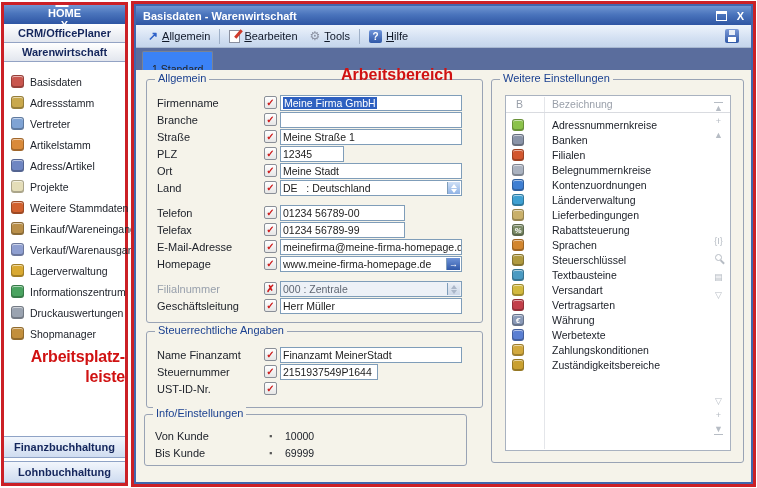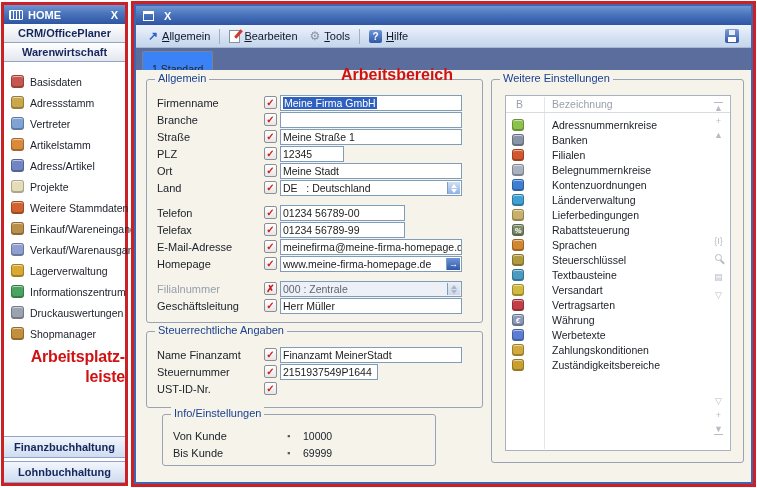--- a/index.html
+++ b/index.html
@@ -7,21 +7,21 @@
   .stage{position:relative;width:757px;height:488px;background:#fff;overflow:hidden;
          font-family:"Liberation Sans",sans-serif;font-size:11px;color:#1b1b1b;}
 
   
   .sb-frame{position:absolute;left:1px;top:2px;width:127px;height:484px;border:3px solid #cb2026;background:#fff;}
   .win-frame{position:absolute;left:131px;top:1px;width:625px;height:486px;border:3px solid #cb2026;background:#fff;}
 
   
   .sidebar{position:relative;width:100%;height:100%;background:#fff;}
   .sb-header{position:absolute;left:0;top:0;right:0;height:19px;
-    background:linear-gradient(180deg,#7096d2,#4a74bc 45%,#2e55a3);display:flex;align-items:center;padding:0 5px;}
+    background:linear-gradient(180deg,#7096d2,#4a74bc 45%,#2e55a3);display:flex;align-items:center;padding:0 5px;flex-direction:column;}
   .kb-icon{width:14px;height:10px;border:1px solid #fff;border-radius:1px;margin-right:5px;
     background:repeating-linear-gradient(90deg,#fff 0 1px,transparent 1px 3px);}
   .sb-title{color:#fff;font-weight:bold;font-size:11px;flex:1;}
   .sb-close{color:#fff;font-weight:bold;font-size:11px;cursor:default;padding:0 2px;}
   .sb-section{position:absolute;left:0;right:0;height:19px;line-height:18px;text-align:center;
     font-weight:bold;font-size:11px;color:#14265c;background:linear-gradient(#ffffff,#e2e6ee);
     border-bottom:1px solid #93a3c4;}
   .sb-sec-0{top:19px;} .sb-sec-1{top:38px;}
   .sb-item{position:absolute;left:7px;right:2px;height:18px;display:flex;align-items:flex-end;}
   .chip{display:inline-block;width:13px;height:13px;border-radius:3px;margin-right:6px;flex:0 0 13px;
@@ -67,21 +67,21 @@
   .tab{height:19px;line-height:19px;background:#3b82f6;border:1px solid #7a8394;border-bottom:none;
     border-radius:2px 2px 0 0;padding:8px 9px;font-size:10.5px;color:#222;}
 
   .content{position:relative;flex:1;background:#f5f3ea;}
   .annot-ws{position:absolute;left:205px;top:-4px;color:#d01212;font-weight:bold;font-size:16px;z-index:5;}
 
   .group{position:absolute;border:1px solid #99a3b5;border-radius:3px;}
   .gtitle{position:absolute;top:-8px;left:8px;background:#f5f3ea;padding:0 3px;color:#1a4090;font-size:11px;}
   .g-allg{left:10px;top:9px;width:337px;height:244px;}
   .g-steuer{left:10px;top:261px;width:337px;height:77px;}
-  .g-info{left:26px;top:344px;width:274px;height:52px;padding-left:32px;}
+  .g-info{left:8px;top:344px;width:323px;height:52px;padding-left:32px;}
   .g-weitere{left:355px;top:9px;width:253px;height:384px;}
 
   .frow{position:absolute;left:0;width:100%;height:16px;}
   .flabel{position:absolute;left:10px;top:1px;width:105px;font-size:11px;line-height:14px;color:#20242c;white-space:nowrap;}
   .flabel.dim{color:#98a0ac;}
   .chk{position:absolute;left:117px;top:1px;width:13px;height:13px;border:1px solid #8a8f98;border-radius:2px;
     background:linear-gradient(#fff,#e6e6e6);color:#cc1a1a;font-size:10px;font-weight:bold;
     line-height:11px;text-align:center;}
   .finput{position:absolute;left:133px;top:0;height:16px;border:1px solid #7f9db9;background:#fff;
     font-size:10.5px;line-height:14px;padding:0 2px;white-space:pre;overflow:hidden;}
@@ -191,20 +191,21 @@
 
       <div class="sb-bottom sb-finanz">Finanzbuchhaltung</div>
       <div class="sb-bottom sb-lohn">Lohnbuchhaltung</div>
     </div>
   </div>
 
   <div class="win-frame">
     <div class="window">
 
       <div class="titlebar">
+        <span class="win-title">Basisdaten - Warenwirtschaft</span>
         <span class="win-restore"></span>
         <span class="win-close">X</span>
       </div>
 
       <div class="toolbar">
         <span class="tb-item">
           <span class="tb-arrow">↗</span>
           <span class="tb-label">Allgemein</span>
         </span>
         <span class="tb-sep"></span>

